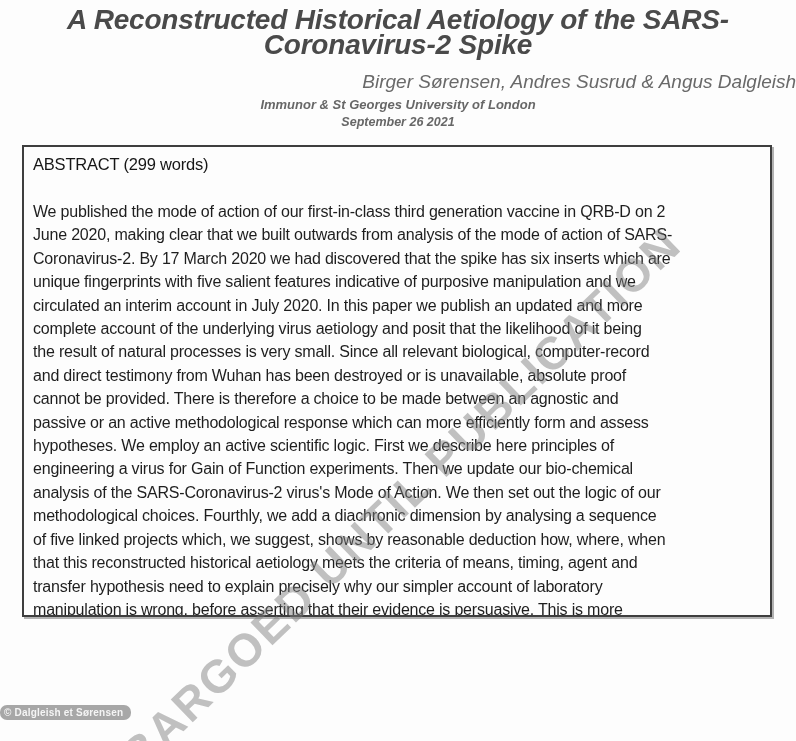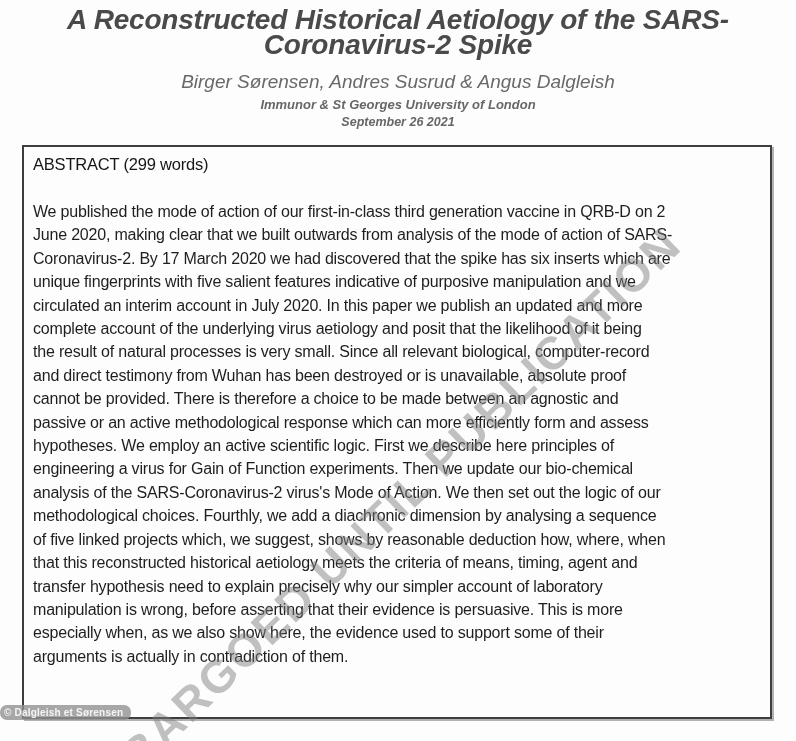--- a/index.html
+++ b/index.html
@@ -30,20 +30,21 @@
     line-height: 25px;
     color: #4a4a4a;
     letter-spacing: -0.2px;
   }
   .paper-authors {
     margin-top: 14px;
     font-style: italic;
     font-size: 19px;
     line-height: 22px;
     color: #696969;
+    text-align: right;
   }
   .paper-affiliation {
     margin-top: 4px;
     font-style: italic;
     font-weight: 600;
     font-size: 13px;
     line-height: 16px;
     color: #676767;
   }
   .paper-date {
@@ -54,21 +55,21 @@
     line-height: 15px;
     color: #676767;
   }
 
   
   .abstract-box {
     position: absolute;
     left: 22px;
     top: 145px;
     width: 750px;
-    height: 574px;
+    height: 472px;
     box-sizing: border-box;
     border: 2px solid #3e3e3e;
     box-shadow: 2px 2px 0 #b2b2b2;
     background: transparent;
     padding: 6px 27px 0 9px;
     overflow: hidden;
   }
   .abstract-heading {
     font-size: 16.5px;
     line-height: 23.5px;

